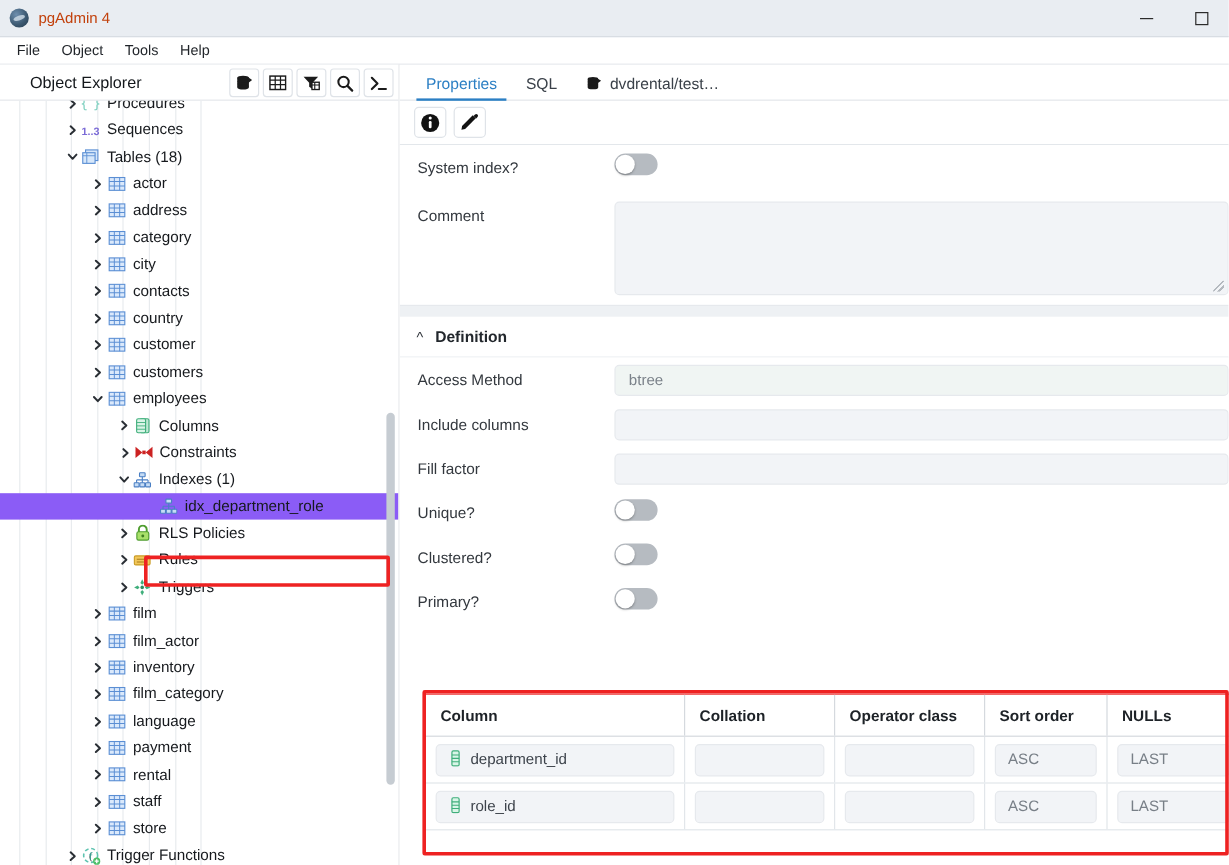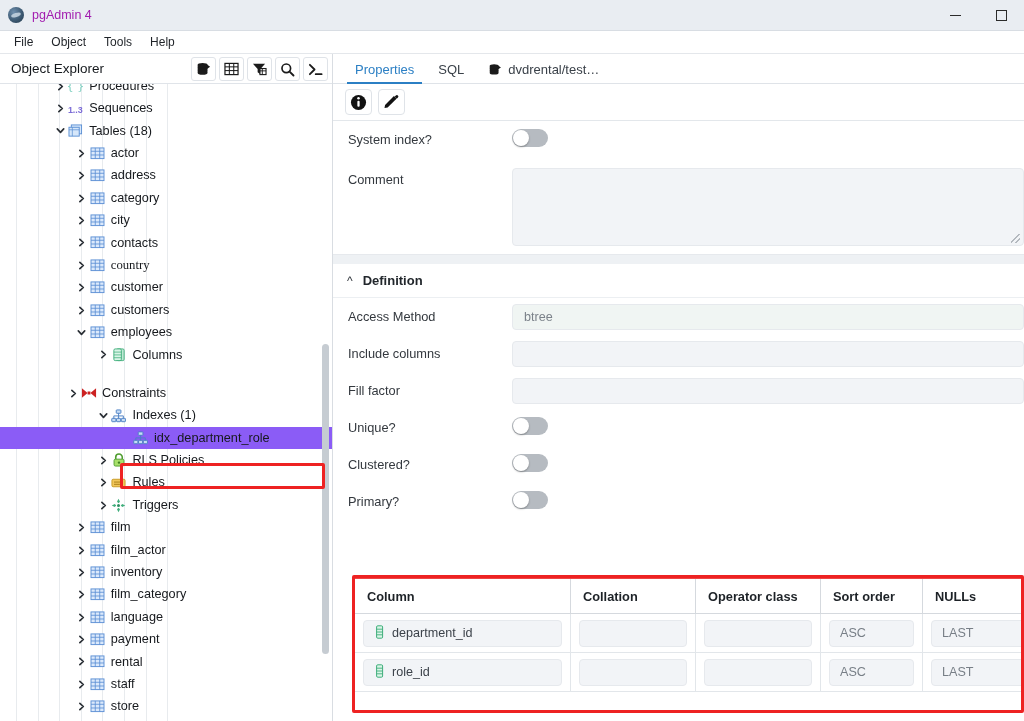--- a/index.html
+++ b/index.html
@@ -21,21 +21,21 @@
     width: 16px; height: 16px; margin-left: 8px; margin-right: 8px;
     border-radius: 50%;
     background: radial-gradient(circle at 35% 32%, #6f8fae 0%, #3d5a73 55%, #22384a 100%);
     position: relative; flex: 0 0 auto;
   }
   .app-icon::after {
     content:""; position:absolute; left:3px; top:6px; width:10px; height:4px;
     border-radius: 50%; background: #c9d7e3; opacity:.85;
     transform: rotate(-18deg);
   }
-  #title-text { font-size: 12.5px; color: #a21caf; }
+  #title-text { font-size: 12.5px; color: #c2410c; }
   #win-controls { position: absolute; right: 0; top: 0; height: 31px; display: flex; }
   .win-btn {
     width: 46px; height: 31px; display: flex; align-items: center; justify-content: center;
     color: #2b2b2b;
   }
   .win-min-glyph { width: 11px; height: 1px; background: #2b2b2b; display:block; }
   .win-max-glyph { width: 11px; height: 11px; border: 1.4px solid #2b2b2b; display:block; }
 
   
   #menubar {
@@ -49,21 +49,21 @@
 
   
   #left-panel {
     width: 333px; flex: 0 0 333px; background: #ffffff;
     border-right: 1px solid #d9dde2; position: relative; display: flex; flex-direction: column;
   }
   #oe-header {
     height: 30px; display: flex; align-items: center; padding-left: 11px;
     border-bottom: 1px solid #e0e4e9; background: #fff; position: relative;
   }
-  #oe-title { font-size: 13.5px; color: #14181c; font-weight: 400; }
+  #oe-title { font-size: 13.5px; color: #14181c; font-weight: 400; margin-left: 14px; }
   #oe-tools { position: absolute; right: 4px; top: 3px; display: flex; gap: 3px; }
   .tool-btn {
     width: 25px; height: 24px; border: 1px solid #dfe3e8; border-radius: 3px;
     background: #fff; display: flex; align-items: center; justify-content: center;
   }
 
   #tree-scroll {
     flex: 1; position: relative; overflow: hidden; background: #fff;
   }
   #tree { position: relative; }
@@ -404,21 +404,21 @@
               <svg width="15" height="13" viewBox="0 0 16 14">
                 <rect x="1" y="1" width="14" height="11.5" fill="#dbe9fb" stroke="#5b8fd4" stroke-width="1"></rect>
                 <line x1="1" y1="4.6" x2="15" y2="4.6" stroke="#5b8fd4" stroke-width=".9"></line>
                 <line x1="1" y1="8.6" x2="15" y2="8.6" stroke="#5b8fd4" stroke-width=".9"></line>
                 <line x1="5.6" y1="1" x2="5.6" y2="12.5" stroke="#5b8fd4" stroke-width=".9"></line>
                 <line x1="10.4" y1="1" x2="10.4" y2="12.5" stroke="#5b8fd4" stroke-width=".9"></line>
               </svg>
             </span>
             <span class="tlabel">contacts</span>
           </div>
-          <div class="trow" style="padding-left: 74.8px; font-family: Liberation Serif, serif;">
+          <div class="trow" style="padding-left: 74.8px;">
             <span class="twist">
               <svg width="11" height="11" viewBox="0 0 12 12">
                 <polyline points="4.2,2.5 8,6 4.2,9.5" fill="none" stroke="#2a2f35" stroke-width="1.8" stroke-linecap="round" stroke-linejoin="round"></polyline>
               </svg>
             </span>
             <span class="tree-ico">
               <svg width="15" height="13" viewBox="0 0 16 14">
                 <rect x="1" y="1" width="14" height="11.5" fill="#dbe9fb" stroke="#5b8fd4" stroke-width="1"></rect>
                 <line x1="1" y1="4.6" x2="15" y2="4.6" stroke="#5b8fd4" stroke-width=".9"></line>
                 <line x1="1" y1="8.6" x2="15" y2="8.6" stroke="#5b8fd4" stroke-width=".9"></line>
@@ -489,21 +489,21 @@
               <svg width="14" height="14" viewBox="0 0 15 15">
                 <rect x="5" y="1" width="8" height="12.5" rx="1.4" fill="#bfe9d4" stroke="#3fae7b" stroke-width="1"></rect>
                 <rect x="2" y="1" width="8" height="12.5" rx="1.4" fill="#d9f5e7" stroke="#3fae7b" stroke-width="1"></rect>
                 <line x1="2" y1="4.4" x2="10" y2="4.4" stroke="#3fae7b" stroke-width=".8"></line>
                 <line x1="2" y1="7.4" x2="10" y2="7.4" stroke="#3fae7b" stroke-width=".8"></line>
                 <line x1="2" y1="10.4" x2="10" y2="10.4" stroke="#3fae7b" stroke-width=".8"></line>
               </svg>
             </span>
             <span class="tlabel">Columns</span>
           </div>
-          <div class="trow" style="padding-left: 66px; margin-top: 16px;">
+          <div class="trow" style="padding-left: 97px;">
             <span class="twist">
               <svg width="11" height="11" viewBox="0 0 12 12">
                 <polyline points="4.2,2.5 8,6 4.2,9.5" fill="none" stroke="#2a2f35" stroke-width="1.8" stroke-linecap="round" stroke-linejoin="round"></polyline>
               </svg>
             </span>
             <span class="tree-ico">
               <svg width="16" height="12" viewBox="0 0 17 12">
                 <path d="M1 1 L7 6 L1 11 Z" fill="#cc2222"></path>
                 <path d="M16 1 L10 6 L16 11 Z" fill="#cc2222"></path>
                 <rect x="7" y="4.4" width="3" height="3.2" fill="#cc2222"></rect>

